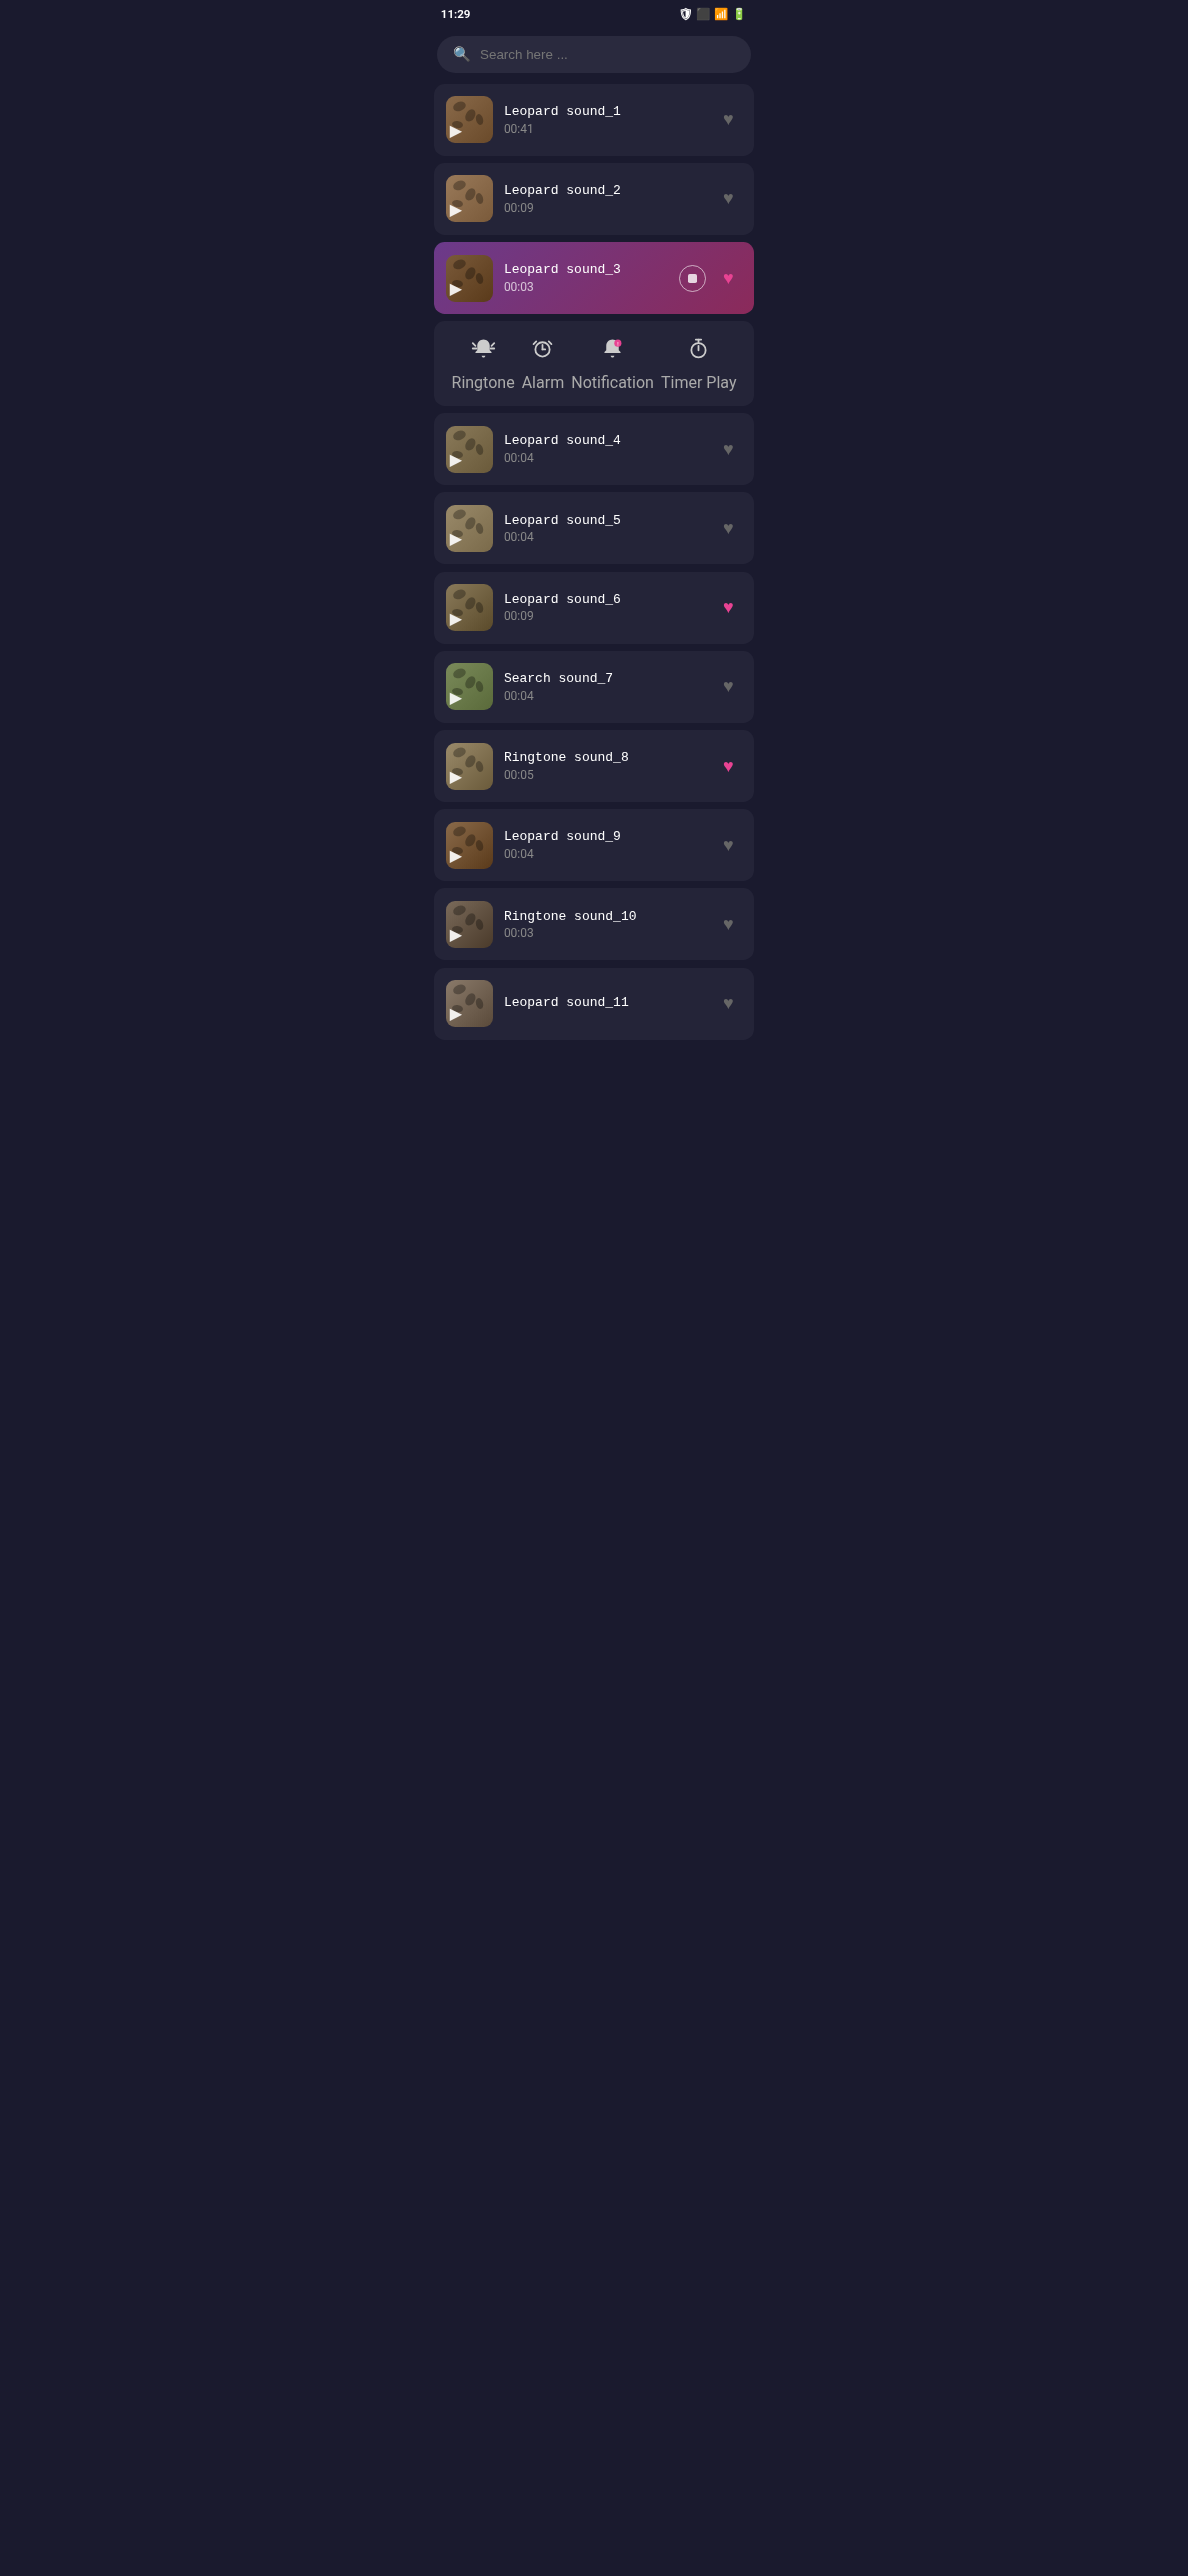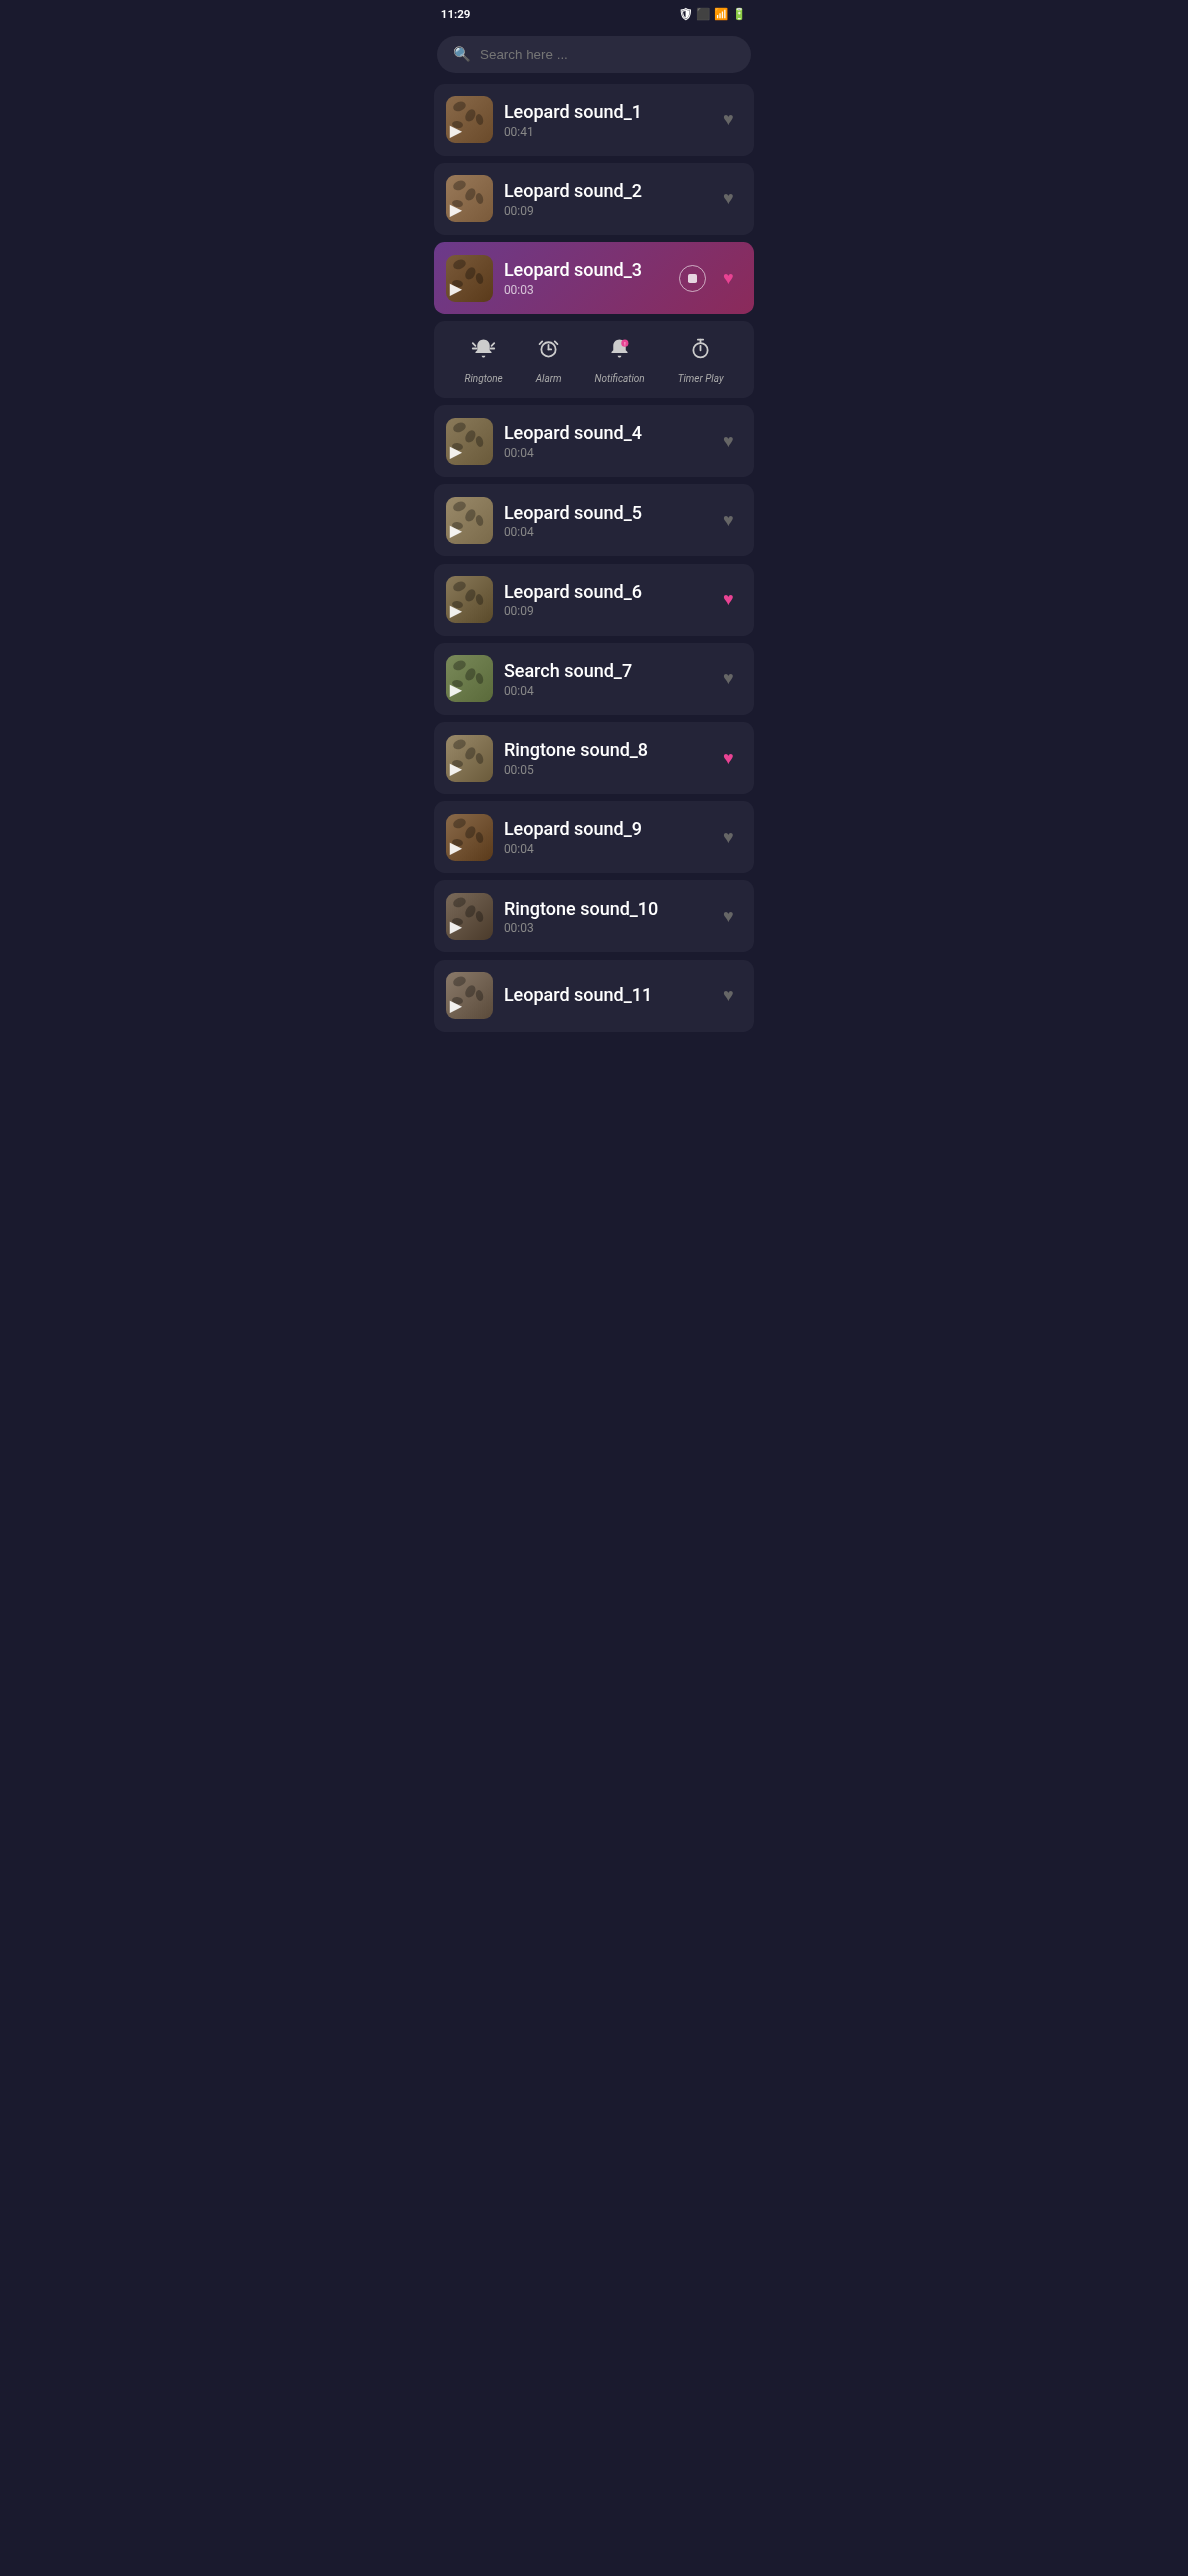--- a/index.html
+++ b/index.html
@@ -115,24 +115,25 @@
       position: absolute;
       background: rgba(0,0,0,0.3);
       border-radius: 50%;
     }
 
     .sound-info {
       flex: 1;
     }
 
     .sound-name {
-      font-size: 18px;
+      font-size: 13px;
       font-weight: 500;
       color: #ffffff;
       margin-bottom: 2.7px;
+      font-family: Liberation Mono, monospace;
     }
 
     .sound-duration {
       font-size: 12px;
       color: #888;
     }
 
     .sound-item.active .sound-duration {
       color: rgba(255,255,255,0.7);
     }
@@ -194,23 +195,22 @@
       gap: 7.2px;
       cursor: pointer;
     }
 
     .option-icon {
       font-size: 21.5px;
       color: #ccc;
     }
 
     .option-label {
-      font-size: 10px;
+      font-size: 16px;
       color: #aaa;
-      font-style: italic;
     }
   </style>
 </head>
 <body>
 
 <div class="status-bar">
   <span>11:29</span>
   <div class="status-bar-right">
     <span>🛡</span>
     <span>⬛</span>

